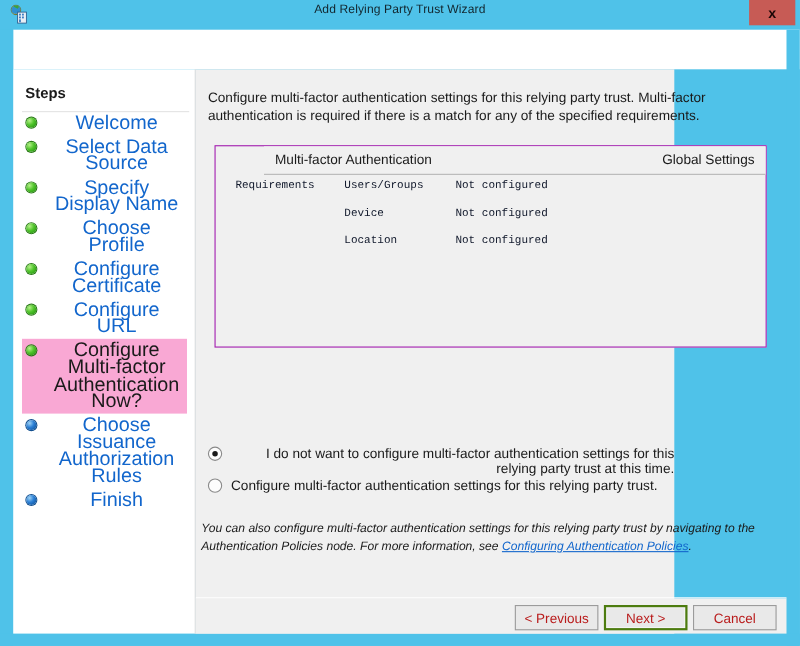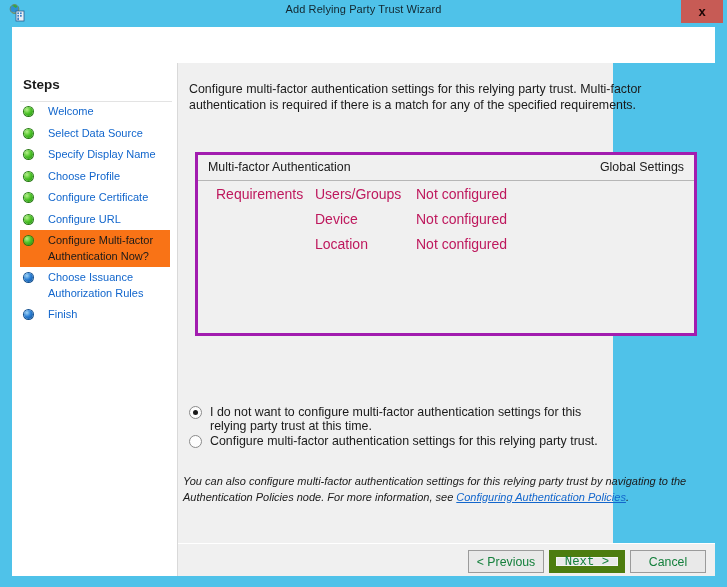--- a/index.html
+++ b/index.html
@@ -89,41 +89,42 @@
   #steps-list {
     position: absolute;
     left: 0; top: 38px;
     width: 166px;
   }
   .step {
     position: relative;
     padding: 3px 6px 3px 28px;
     margin: 0 8px 0 8px;
     min-height: 20px;
-    font-size: 11px;
+    font-size: 18px;
     line-height: 15.5px;
     color: #1266cc;
     cursor: pointer;
+    text-align: center;
   }
   .step .bullet {
     position: absolute;
     left: 4px; top: 6px;
     width: 9px; height: 9px;
     border-radius: 50%;
   }
   .step.green .bullet {
     background: radial-gradient(circle at 32% 30%, #b6f08a 0%, #4fc42a 45%, #1d8a0c 100%);
     box-shadow: 0 0 0 1px #2a7a16;
   }
   .step.blue .bullet {
     background: radial-gradient(circle at 32% 30%, #9fd3f5 0%, #2a7ed4 45%, #0a4a8f 100%);
     box-shadow: 0 0 0 1px #13508f;
   }
   .step.current {
-    background: #f97316;
+    background: #f9a8d4;
     color: #1a1a1a;
   }
 
   
   #main {
     position: absolute;
     left: 178px; top: 63px;
     width: 435px; height: 513px;
     background: #f0f0f0;
   }
@@ -132,24 +133,25 @@
     left: 11px; top: 19px;
     width: 514px;
     font-size: 12.4px;
     line-height: 15.5px;
     color: #1a1a1a;
   }
 
   
   #mfa-box {
     position: absolute;
-    left: 17px; top: 89px;
+    left: 17px; top: 69px;
     width: 502px; height: 184px;
     background: #f0f0f0;
-    border: 3px solid #a21caf;
+    border: 1px solid #a21caf;
+    padding-left: 44px;
   }
   #mfa-box-header {
     position: relative;
     height: 26px;
     border-bottom: 1px solid #b6b6b6;
     background: #f0f0f0;
   }
   #mfa-box-title {
     position: absolute;
     left: 10px; top: 5px;
@@ -163,36 +165,37 @@
     color: #1a1a1a;
   }
   #mfa-rows {
     position: absolute;
     left: 0; top: 26px;
     width: 100%;
   }
   .mfa-row {
     position: relative;
     height: 25px;
-    font-size: 14px;
-    color: #be185d;
+    font-size: 10px;
+    color: #0f172a;
+    font-family: Liberation Mono, monospace;
   }
   .mfa-row .r-label { position: absolute; left: 18px; top: 5px; }
   .mfa-row .r-key   { position: absolute; left: 117px; top: 5px; }
   .mfa-row .r-val   { position: absolute; left: 218px; top: 5px; }
 
   
   .radio-line {
     position: absolute;
     left: 11px;
     font-size: 12.4px;
     color: #1a1a1a;
     cursor: pointer;
   }
-  #radio-1 { top: 342px; }
+  #radio-1 { top: 342px; text-align: right; }
   #radio-2 { top: 371px; }
   .radio-mark {
     position: absolute;
     left: 0; top: 1px;
     width: 13px; height: 13px;
     border-radius: 50%;
     border: 1px solid #8a8a8a;
     background: #fdfdfd;
   }
   .radio-mark.checked::after {
@@ -237,34 +240,33 @@
     width: 537px; height: 32px;
     background: #f0f0f0;
   }
   .wiz-button {
     position: absolute;
     top: 6px;
     width: 76px; height: 23px;
     background: #e9e9e9;
     border: 1px solid #9b9b9b;
     font-size: 12.3px;
-    color: #15803d;
+    color: #b91c1c;
     display: flex;
     align-items: center;
     justify-content: center;
     cursor: pointer;
     font-family: "Liberation Sans", sans-serif;
   }
   #btn-previous { left: 290px; }
   #btn-next {
     left: 371px;
-    border: 7px solid #4d7c0f;
+    border: 2px solid #4d7c0f;
     background: #e9e9e9;
     box-shadow: inset 0 0 0 1px #f4f4f4;
-    font-family: Liberation Mono, monospace;
   }
   #btn-cancel { left: 452px; }
 
   
   #edge-left  { position: absolute; left: 0;   top: 27px; width: 12px;  height: 560px; background: #4FC2E9; }
   #edge-right { position: absolute; left: 715px; top: 27px; width: 12px; height: 560px; background: #4FC2E9; }
   #edge-bottom{ position: absolute; left: 0;   top: 576px; width: 727px; height: 11px; background: #4FC2E9; }
 </style>
 </head>
 <body>

